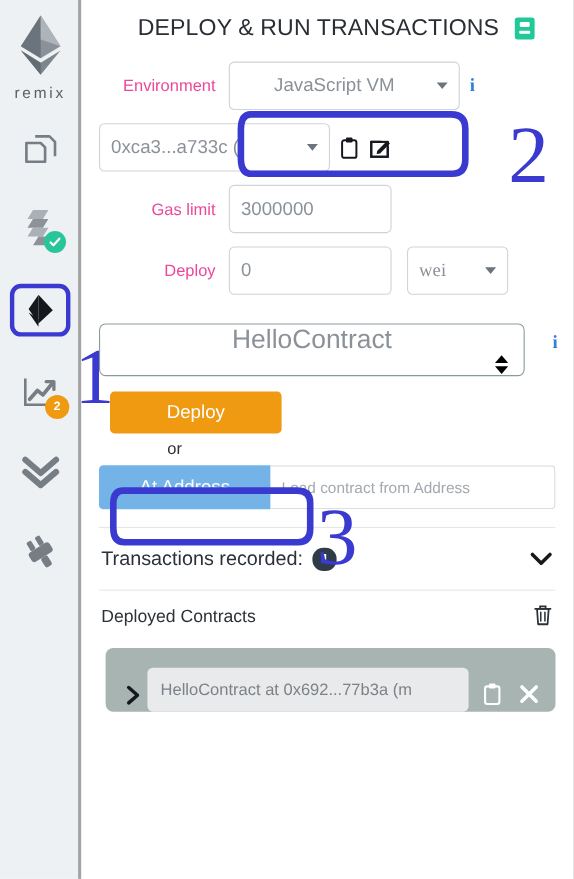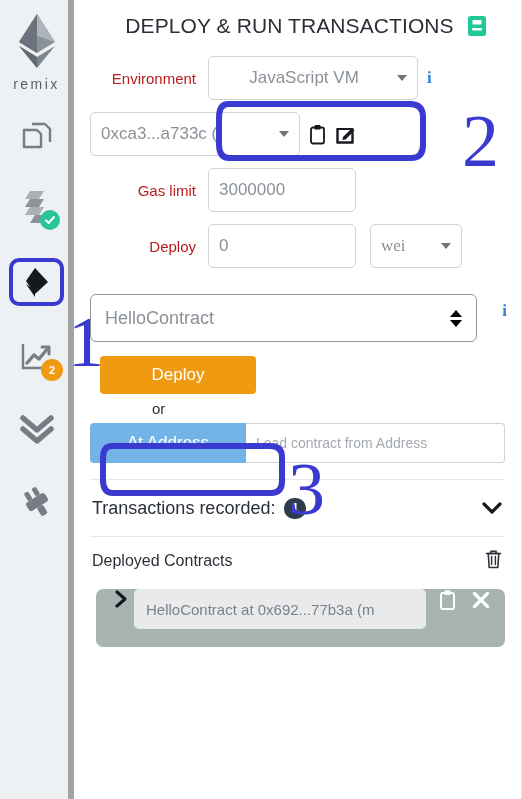--- a/index.html
+++ b/index.html
@@ -20,21 +20,21 @@
     height: 799px;
     display: flex;
     background: #fff;
   }
 
   
   .sidebar {
     width: 74px;
     height: 799px;
     background: #eef1f3;
-    border-right: 6px solid #a3a3a3;
+    border-right: 3px solid #a3a3a3;
     box-sizing: border-box;
     position: relative;
     flex: 0 0 74px;
   }
   .logo-wrap {
     position: absolute;
     top: 12px;
     left: 0;
     width: 73px;
     text-align: center;
@@ -99,21 +99,21 @@
     padding: 0 16px 0 16px;
   }
   .row {
     display: flex;
     align-items: center;
     margin-bottom: 12px;
     position: relative;
   }
   .label {
     font-size: 15px;
-    color: #b91c1c;
+    color: #ec4899;
     width: 118px;
     text-align: right;
     padding-right: 12px;
     box-sizing: border-box;
     display: flex;
     align-items: center;
     justify-content: flex-end;
     gap: 7px;
     white-space: nowrap;
   }
@@ -170,24 +170,25 @@
   
   .contract-select {
     margin: 14px 16px 0 16px;
     height: 48px;
     border: 1px solid #8b9a99;
     border-radius: 6px;
     display: flex;
     align-items: center;
     padding: 0 14px;
     box-sizing: border-box;
-    font-size: 18px;
+    font-size: 24px;
     color: #8b9198;
     background: #fff;
     position: relative;
+    flex-direction: column;
   }
   .contract-row { display: flex; align-items: center; }
   .spinner-arrows {
     display: flex;
     flex-direction: column;
     gap: 3px;
     margin-left: auto;
   }
   .sp-up { width:0;height:0;border-left:6px solid transparent;border-right:6px solid transparent;border-bottom:7px solid #000; }
   .sp-dn { width:0;height:0;border-left:6px solid transparent;border-right:6px solid transparent;border-top:7px solid #000; }
@@ -278,21 +279,21 @@
   }
   .deployed-title { font-size: 16px; color: #2b3138; }
   .trash-wrap { margin-left: auto; cursor: pointer; }
 
   .deployed-item {
     margin: 4px 16px 0 22px;
     background: #a7b4b2;
     border-radius: 7px;
     height: 58px;
     display: flex;
-    align-items: flex-start;
+    align-items: flex-end;
     padding: 0 10px;
     box-sizing: border-box;
   }
   .chev-right { margin: 0 6px 0 8px; }
   .deployed-pill {
     background: #e8eaec;
     border-radius: 5px;
     flex: 1;
     height: 40px;
     display: flex;

